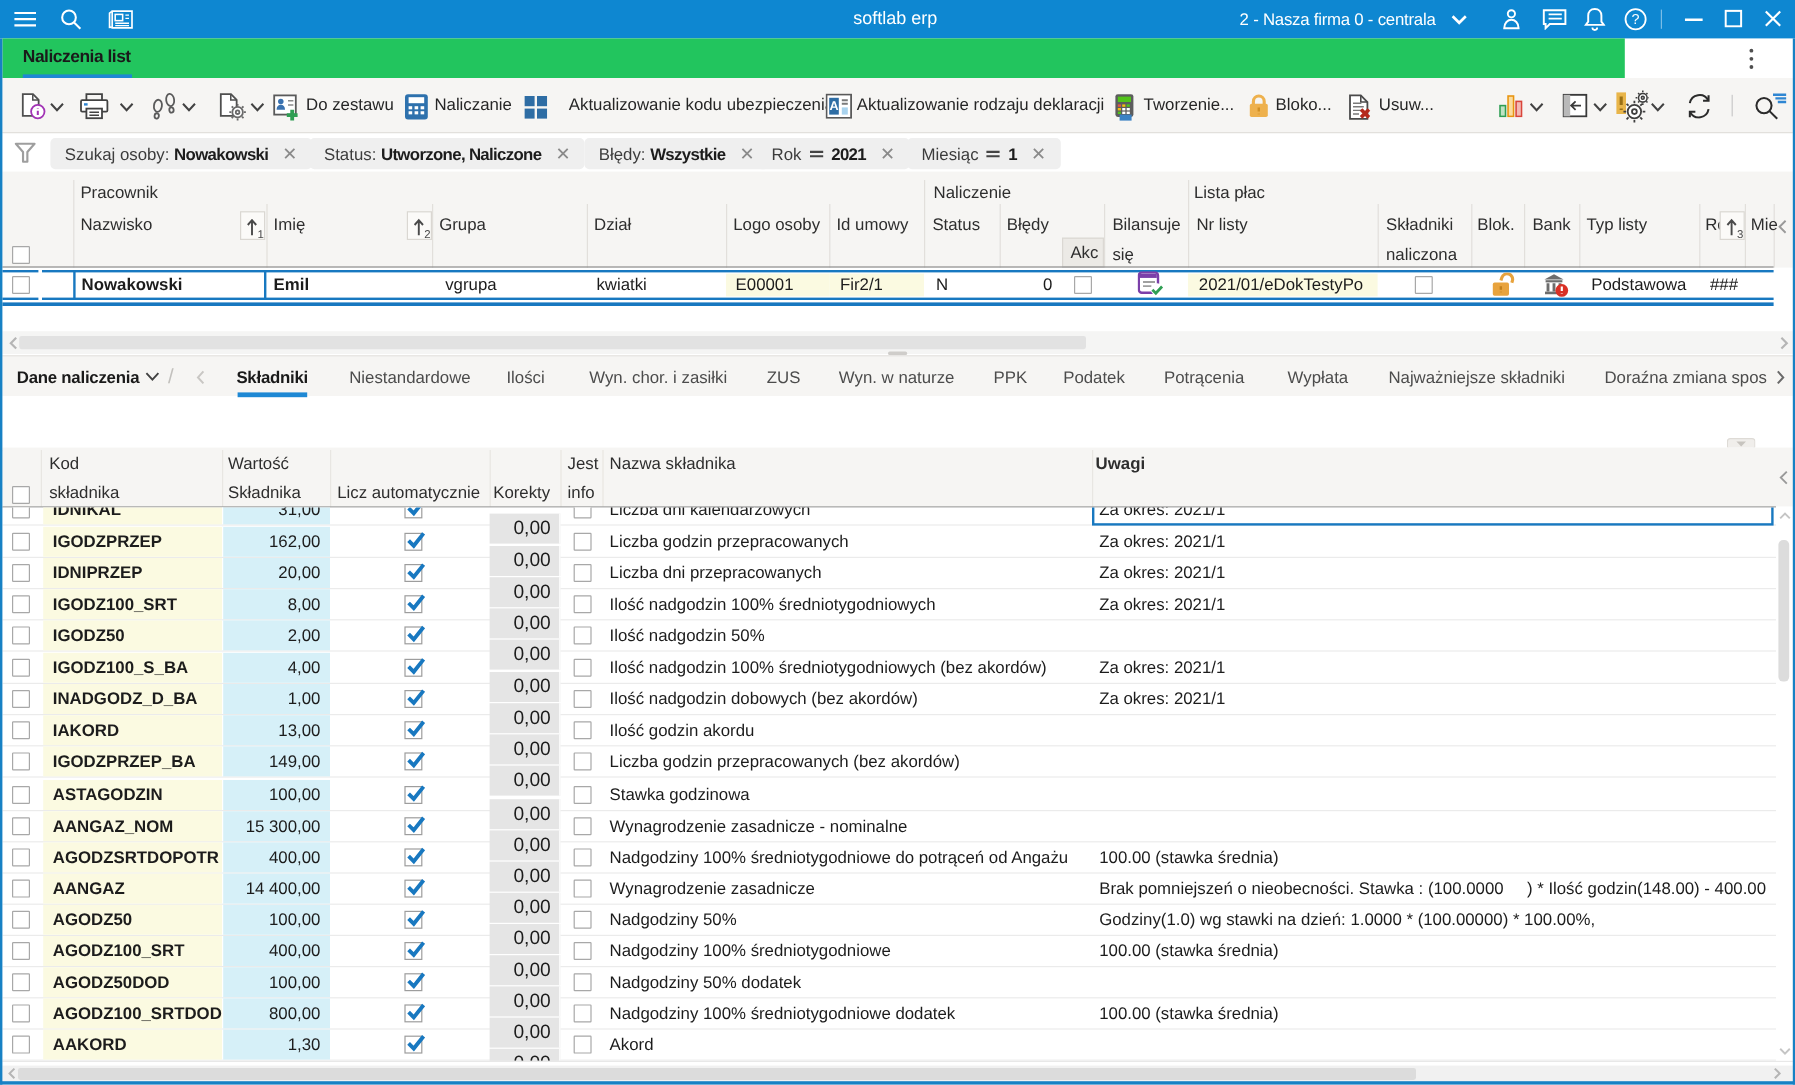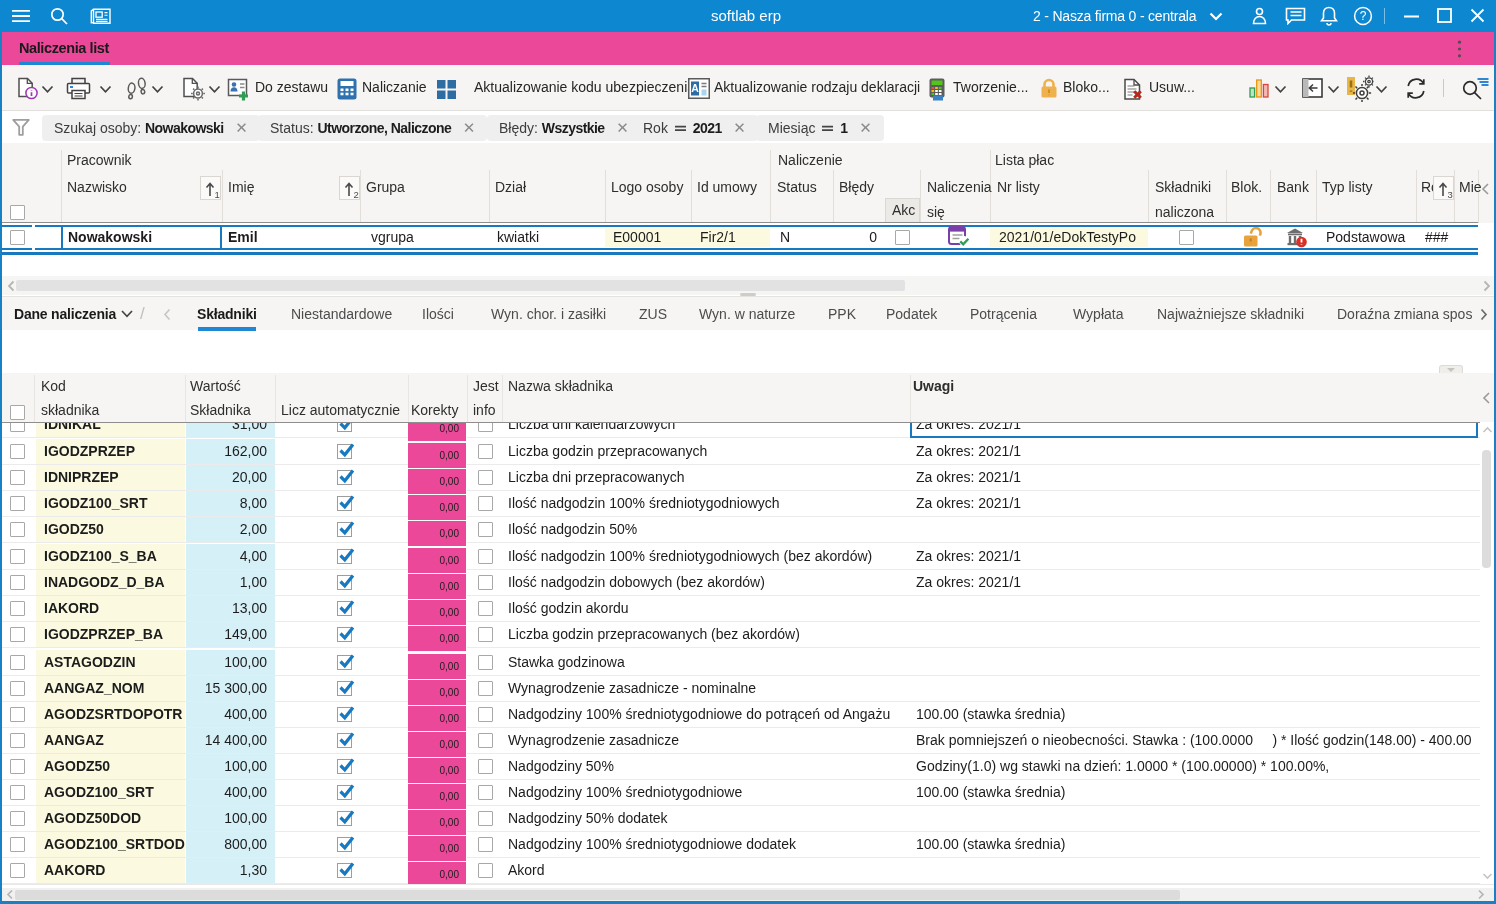--- a/index.html
+++ b/index.html
@@ -4,21 +4,21 @@
 <style>
 * { margin:0; padding:0; box-sizing:border-box; }
 html,body { width:1496px; height:904px; overflow:hidden; }
 body { font-family:"Liberation Sans", sans-serif; position:relative; background:#fff; color:#1c1c1c; }
 .abs { position:absolute; }
 
 #titlebar { position:absolute; left:0; top:0; width:1496px; height:32px; background:#0e87d1; color:#fff; }
 #titlebar svg { position:absolute; }
 .tb-txt { position:absolute; font-size:14px; letter-spacing:-0.2px; line-height:32px; color:#fff; white-space:nowrap; }
 
-#tabstrip { position:absolute; left:2px; top:32px; width:1492px; height:33px; background:#ec4899;text-align:right; }
+#tabstrip { position:absolute; left:2px; top:32px; width:1352px; height:33px; background:#22c55e;text-align:right; }
 #toolbar1 { position:absolute; left:2px; top:65px; width:1492px; height:46px; background:#f6f5f3; border-bottom:1px solid #e2e0dc; }
 #filterbar { position:absolute; left:2px; top:112px; width:1492px; height:31px; background:#fff; }
 .chip { position:absolute; top:3px; height:26px; background:#efefef; border-radius:4px; font-size:14px; color:#3c3c3c; line-height:26px; white-space:nowrap; }
 .chip b { color:#1c1c1c; letter-spacing:-0.55px; }
 .chip .x { color:#8a8a8a; font-size:15px; }
 
 .tbtn { position:absolute; top:65px; height:45px; font-size:14px; color:#262626; white-space:nowrap; }
 
 .hdrtxt { position:absolute; font-size:14px; color:#2e2e2e; white-space:nowrap; }
 .celltxt { position:absolute; font-size:14px; color:#1c1c1c; white-space:nowrap; }
@@ -30,21 +30,21 @@
 
 #tabs2 { position:absolute; left:2px; top:296px; width:1492px; height:34px; background:#f6f5f3; border-top:1px solid #e5e3e0; }
 .t2 { position:absolute; top:0; height:34px; line-height:34px; font-size:14px; color:#4c4c4c; white-space:nowrap; }
 
 #g2hdr { position:absolute; left:2px; top:373px; width:1492px; height:49px; background:#f6f5f3; }
 #g2rows { position:absolute; left:2px; top:423px; width:1478px; height:461px; background:#fff; overflow:hidden; }
 .row { position:absolute; left:0; width:1478px; height:26px; }
 .row { border-bottom:1px solid #ebebeb; }
 .kod { position:absolute; left:34px; top:0; width:149px; height:25px; background:#fbfae1; font-weight:bold; font-size:14px; line-height:25px; padding-left:8px; white-space:nowrap; }
 .val { position:absolute; left:183px; top:0; width:90px; height:25px; background:#d6f0f8; border-left:1px solid #fff; font-size:14px; line-height:25px; text-align:right; padding-right:8px; }
-.kor { position:absolute; left:406px; top:4px; width:59px; height:25px; background:#ec4899; border-right:1px solid #fff; font-size:10px; line-height:25px; text-align:right; padding-right:7px; }
+.kor { position:absolute; left:406px; top:16px; width:59px; height:25px; background:#e5e5e5; border-right:1px solid #fff; font-size:16px; line-height:25px; text-align:right; padding-right:7px; }
 .naz { position:absolute; left:506px; top:0; height:25px; font-size:14px; line-height:25px; white-space:nowrap; }
 .uwa { position:absolute; left:914px; top:0; height:25px; font-size:14px; line-height:25px; white-space:nowrap; }
 .rcb { left:8px; top:5px; }
 .jcb { left:476px; top:5px; }
 .ck { position:absolute; left:335px; top:5px; width:15px; height:15px; border:1px solid #9d9d9d; background:#fff; }
 .ck svg { position:absolute; left:-1px; top:-4px; }
 
 #wl { position:absolute; left:0; top:32px; width:2px; height:872px; background:#1781c4; }
 #wr { position:absolute; right:0; top:32px; width:2px; height:872px; background:#1781c4; }
 #wb { position:absolute; left:0; top:901px; width:1496px; height:3px; background:#1781c4; }
@@ -318,21 +318,21 @@
   <div class="vline" style="left:1476px;top:27px;height:53px;"></div>
 
   <div class="hdrtxt" style="left:65px;top:36px;">Nazwisko</div>
   <div class="hdrtxt" style="left:226px;top:36px;">Imię</div>
   <div class="hdrtxt" style="left:364px;top:36px;">Grupa</div>
   <div class="hdrtxt" style="left:493px;top:36px;">Dział</div>
   <div class="hdrtxt" style="left:609px;top:36px;">Logo osoby</div>
   <div class="hdrtxt" style="left:695px;top:36px;">Id umowy</div>
   <div class="hdrtxt" style="left:775px;top:36px;">Status</div>
   <div class="hdrtxt" style="left:837px;top:36px;">Błędy</div>
-  <div class="hdrtxt" style="left:925px;top:36px;">Naliczenia</div>
+  <div class="hdrtxt" style="left:925px;top:36px;">Bilansuje</div>
   <div class="hdrtxt" style="left:925px;top:61px;">się</div>
   <div class="hdrtxt" style="left:995px;top:36px;">Nr listy</div>
   <div class="hdrtxt" style="left:1153px;top:36px;">Składniki</div>
   <div class="hdrtxt" style="left:1153px;top:61px;">naliczona</div>
   <div class="hdrtxt" style="left:1229px;top:36px;">Blok.</div>
   <div class="hdrtxt" style="left:1275px;top:36px;">Bank</div>
   <div class="hdrtxt" style="left:1320px;top:36px;">Typ listy</div>
   <div class="hdrtxt" style="left:1419px;top:36px;">Ro</div>
   <div class="hdrtxt" style="left:1457px;top:36px;">Mie</div>
 

